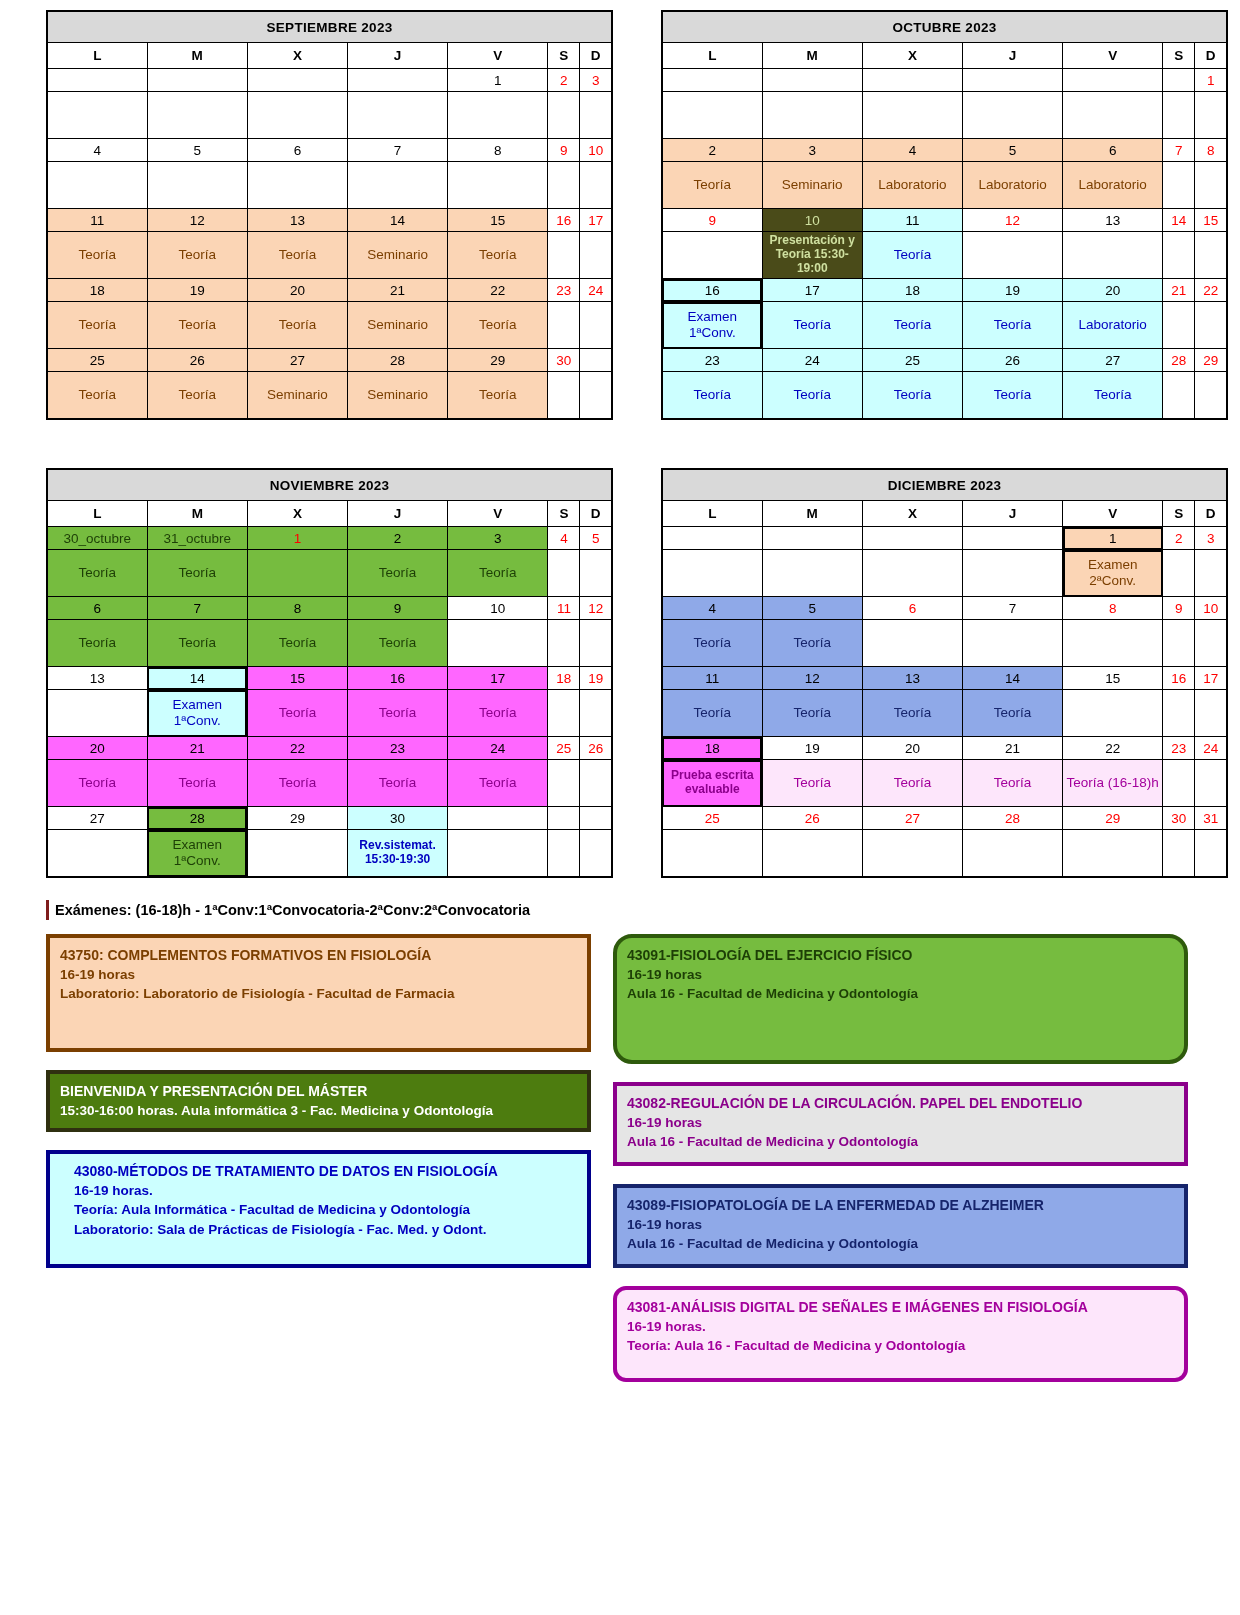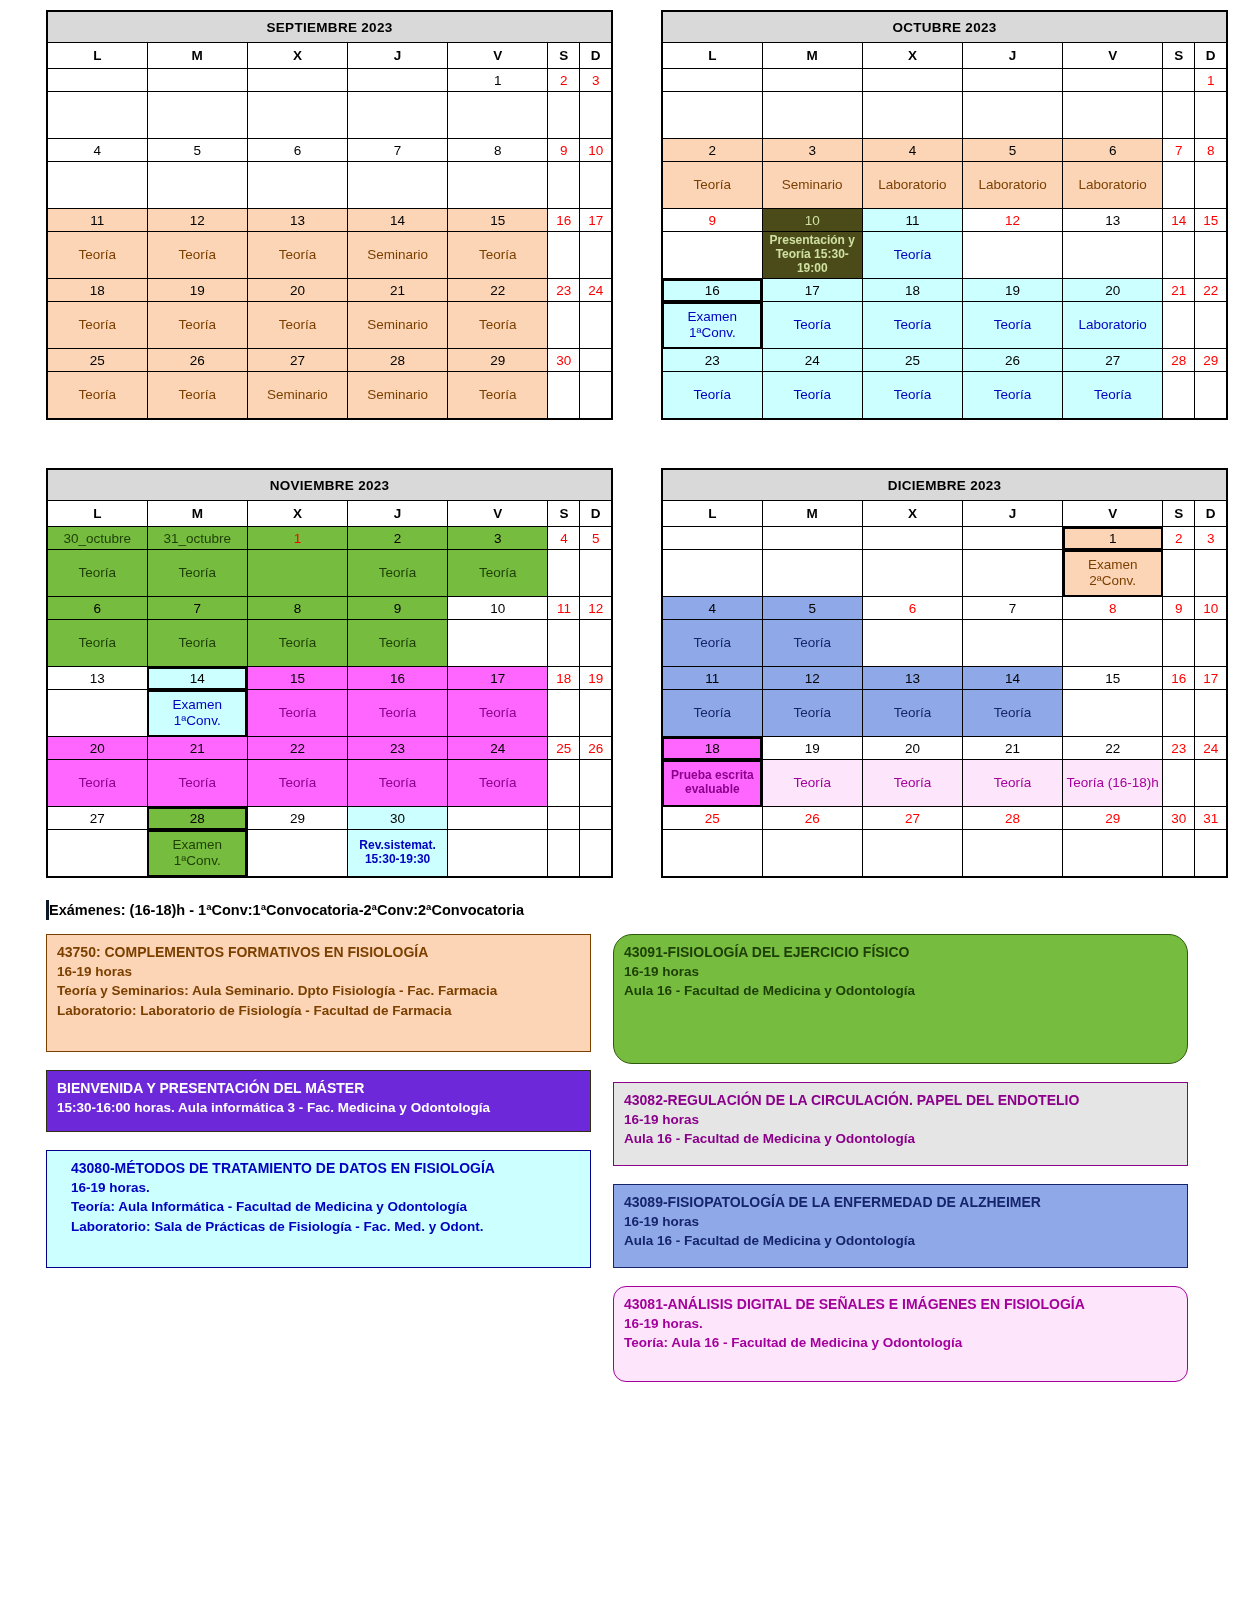--- a/index.html
+++ b/index.html
@@ -69,43 +69,44 @@
   .c-pink-l-txt{background:#fde6fb; color:#a3009c;}
 
   .bold{font-weight:bold;}
   .thickbox{outline:2.5px solid #000; outline-offset:-2.5px;}
 
   
   .legend-line{
     margin:22px 0 0 46px;
     font-size:14.5px;
     font-weight:bold;
-    border-left:3px solid #0f172a;
+    border-left:3px solid #7f1d1d;
+    padding-left:6px;
     height:20px;
     line-height:20px;
   }
 
   
   .info-wrap{
     position:relative;
     margin:14px 0 0 46px;
     width:1150px;
   }
   .col-left{position:absolute; left:0; top:0; width:545px;}
   .col-right{position:absolute; left:567px; top:0; width:575px;}
   .box{
-    border:1px solid #a21caf;
+    border:4px solid #a21caf;
     padding:8px 10px 10px 10px;
     box-sizing:border-box;
     margin-bottom:18px;
   }
   .box .ttl{font-weight:bold; font-size:14px; line-height:1.35;}
   .box .ln{font-weight:bold; font-size:13.5px; line-height:1.45;}
   .b-orange{background:#fbd5b5; color:#7b3f00; border-color:#7b3f00;}
-  .b-olive{background:#6d28d9; color:#ffffff; border-color:#2f3010;}
+  .b-olive{background:#4d7c0f; color:#ffffff; border-color:#2f3010;}
   .b-cyan{background:#ccffff; color:#0000c0; border-color:#00008b;padding-left:24px;}
   .b-green{background:#76bc3f; color:#1d3f06; border-color:#2e5a0c;}
   .b-magenta{background:#e5e5e5; color:#8b008b; border-color:#8b008b;}
   .b-blue{background:#8fa9e8; color:#16246b; border-color:#16246b;}
   .b-pinkl{background:#fde6fb; color:#a3009c; border-color:#a3009c;border-radius:13px;}
 
   .h-110{height:118px;}
   .h-62{height:62px;}
   .h-96{height:96px;}
   .h-130{height:130px;border-radius:19px;}
@@ -590,21 +591,20 @@
   </div>
 
   <div class="legend-line">Exámenes: (16-18)h - 1ªConv:1ªConvocatoria-2ªConv:2ªConvocatoria</div>
 
   <div class="info-wrap">
 
     <div class="col-left">
       <div class="box b-orange h-110">
         <div class="ttl">43750: COMPLEMENTOS FORMATIVOS EN FISIOLOGÍA</div>
         <div class="ln">16-19 horas</div>
-        <div class="ln">Teoría y Seminarios: Aula Seminario. Dpto Fisiología - Fac. Farmacia</div>
         <div class="ln">Laboratorio: Laboratorio de Fisiología - Facultad de Farmacia</div>
       </div>
 
       <div class="box b-olive h-62">
         <div class="ttl">BIENVENIDA Y PRESENTACIÓN DEL MÁSTER</div>
         <div class="ln">15:30-16:00 horas. Aula informática 3 - Fac. Medicina y Odontología</div>
       </div>
 
       <div class="box b-cyan h-110">
         <div class="ttl">43080-MÉTODOS DE TRATAMIENTO DE DATOS EN FISIOLOGÍA</div>

